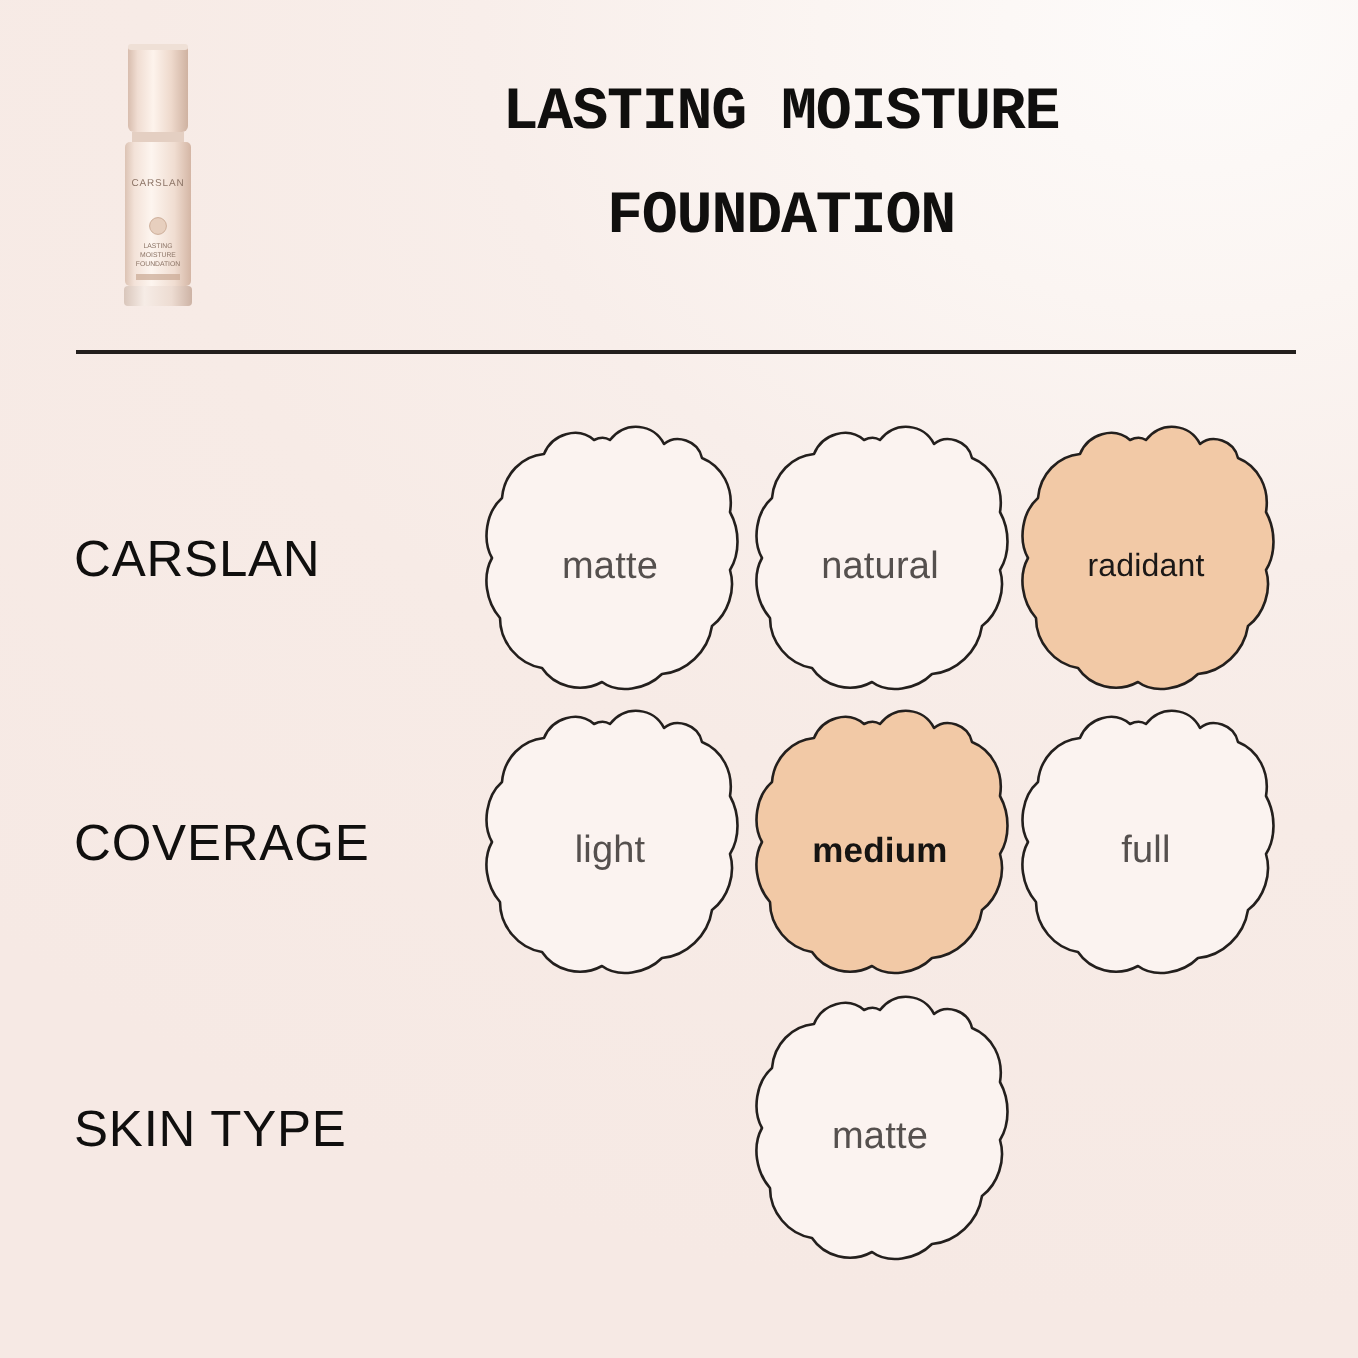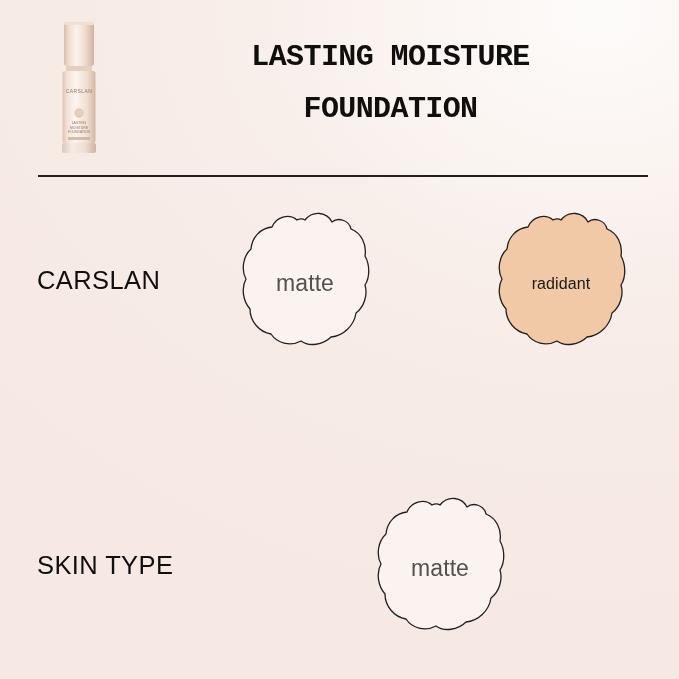--- a/index.html
+++ b/index.html
@@ -99,21 +99,21 @@
     height: 145px;
   }
   .cell {
     position: absolute;
     top: 0;
     width: 136px;
     height: 145px;
   }
   .cell[data-col="0"] { left: 0px; }
   .cell[data-col="1"] { left: 135px; }
-  .cell[data-col="2"] { left: 256px; }
+  .cell[data-col="2"] { left: 268px; }
 
   .blob-wrap {
     position: relative;
     width: 136px;
     height: 145px;
   }
   .blob-svg {
     position: absolute;
     left: 0; top: 0;
     width: 136px;
@@ -122,21 +122,21 @@
   }
   .blob-label {
     position: absolute;
     left: 0;
     top: 0;
     width: 136px;
     height: 145px;
     display: flex;
     align-items: center;
     justify-content: center;
-    font-size: 23px;
+    font-size: 19px;
     color: #55504e;
     letter-spacing: 0.1px;
     padding-top: 6px;
     box-sizing: border-box;
     white-space: nowrap;
   }
   .cell.is-selected .blob-label {
     color: #161412;
     font-weight: bold;
     font-size: 17.5px;
@@ -222,37 +222,94 @@
               <path d="M68 12 C76 2 90 4 95 14 C101 9 112 12 114 21 C124 25 130 36 128 48
                        C133 57 133 69 128 77 C131 87 127 99 119 105 C117 118 106 128 94 129
                        C86 137 72 139 64 133 C53 139 40 135 34 126 C22 124 13 113 13 101
                        C6 93 4 80 9 71 C4 62 6 48 14 41 C15 29 24 20 35 19 C39 9 52 5 60 12
                        C62 11 65 10 68 12 Z" fill="#fbf3f0" stroke="#231f1d" stroke-width="1.3" stroke-linejoin="round"></path>
             </svg>
             <div class="blob-label">matte</div>
           </div>
         </div>
 
+        <div class="cell" data-col="1">
+          <div class="blob-wrap">
+            <svg class="blob-svg" viewBox="0 0 136 145">
+              <path d="M68 12 C76 2 90 4 95 14 C101 9 112 12 114 21 C124 25 130 36 128 48
+                       C133 57 133 69 128 77 C131 87 127 99 119 105 C117 118 106 128 94 129
+                       C86 137 72 139 64 133 C53 139 40 135 34 126 C22 124 13 113 13 101
+                       C6 93 4 80 9 71 C4 62 6 48 14 41 C15 29 24 20 35 19 C39 9 52 5 60 12
+                       C62 11 65 10 68 12 Z" fill="#fbf3f0" stroke="#231f1d" stroke-width="1.3" stroke-linejoin="round"></path>
+            </svg>
+            <div class="blob-label">natural</div>
+          </div>
+        </div>
 
         <div class="cell is-selected" data-col="2">
           <div class="blob-wrap">
             <svg class="blob-svg" viewBox="0 0 136 145">
               <path d="M68 12 C76 2 90 4 95 14 C101 9 112 12 114 21 C124 25 130 36 128 48
                        C133 57 133 69 128 77 C131 87 127 99 119 105 C117 118 106 128 94 129
                        C86 137 72 139 64 133 C53 139 40 135 34 126 C22 124 13 113 13 101
                        C6 93 4 80 9 71 C4 62 6 48 14 41 C15 29 24 20 35 19 C39 9 52 5 60 12
                        C62 11 65 10 68 12 Z" fill="#f2c9a6" stroke="#231f1d" stroke-width="1.3" stroke-linejoin="round"></path>
             </svg>
             <div class="blob-label">radidant</div>
           </div>
         </div>
 
       </div>
     </div>
 
+    <div class="row" data-row="1">
+      <div class="row-label">COVERAGE</div>
+      <div class="cells">
+
+        <div class="cell" data-col="0">
+          <div class="blob-wrap">
+            <svg class="blob-svg" viewBox="0 0 136 145">
+              <path d="M68 12 C76 2 90 4 95 14 C101 9 112 12 114 21 C124 25 130 36 128 48
+                       C133 57 133 69 128 77 C131 87 127 99 119 105 C117 118 106 128 94 129
+                       C86 137 72 139 64 133 C53 139 40 135 34 126 C22 124 13 113 13 101
+                       C6 93 4 80 9 71 C4 62 6 48 14 41 C15 29 24 20 35 19 C39 9 52 5 60 12
+                       C62 11 65 10 68 12 Z" fill="#fbf3f0" stroke="#231f1d" stroke-width="1.3" stroke-linejoin="round"></path>
+            </svg>
+            <div class="blob-label">light</div>
+          </div>
+        </div>
+
+        <div class="cell is-selected" data-col="1">
+          <div class="blob-wrap">
+            <svg class="blob-svg" viewBox="0 0 136 145">
+              <path d="M68 12 C76 2 90 4 95 14 C101 9 112 12 114 21 C124 25 130 36 128 48
+                       C133 57 133 69 128 77 C131 87 127 99 119 105 C117 118 106 128 94 129
+                       C86 137 72 139 64 133 C53 139 40 135 34 126 C22 124 13 113 13 101
+                       C6 93 4 80 9 71 C4 62 6 48 14 41 C15 29 24 20 35 19 C39 9 52 5 60 12
+                       C62 11 65 10 68 12 Z" fill="#f2c9a6" stroke="#231f1d" stroke-width="1.3" stroke-linejoin="round"></path>
+            </svg>
+            <div class="blob-label">medium</div>
+          </div>
+        </div>
+
+        <div class="cell" data-col="2">
+          <div class="blob-wrap">
+            <svg class="blob-svg" viewBox="0 0 136 145">
+              <path d="M68 12 C76 2 90 4 95 14 C101 9 112 12 114 21 C124 25 130 36 128 48
+                       C133 57 133 69 128 77 C131 87 127 99 119 105 C117 118 106 128 94 129
+                       C86 137 72 139 64 133 C53 139 40 135 34 126 C22 124 13 113 13 101
+                       C6 93 4 80 9 71 C4 62 6 48 14 41 C15 29 24 20 35 19 C39 9 52 5 60 12
+                       C62 11 65 10 68 12 Z" fill="#fbf3f0" stroke="#231f1d" stroke-width="1.3" stroke-linejoin="round"></path>
+            </svg>
+            <div class="blob-label">full</div>
+          </div>
+        </div>
+
+      </div>
+    </div>
 
     <div class="row" data-row="2">
       <div class="row-label">SKIN TYPE</div>
       <div class="cells">
 
 
         <div class="cell" data-col="1">
           <div class="blob-wrap">
             <svg class="blob-svg" viewBox="0 0 136 145">
               <path d="M68 12 C76 2 90 4 95 14 C101 9 112 12 114 21 C124 25 130 36 128 48

